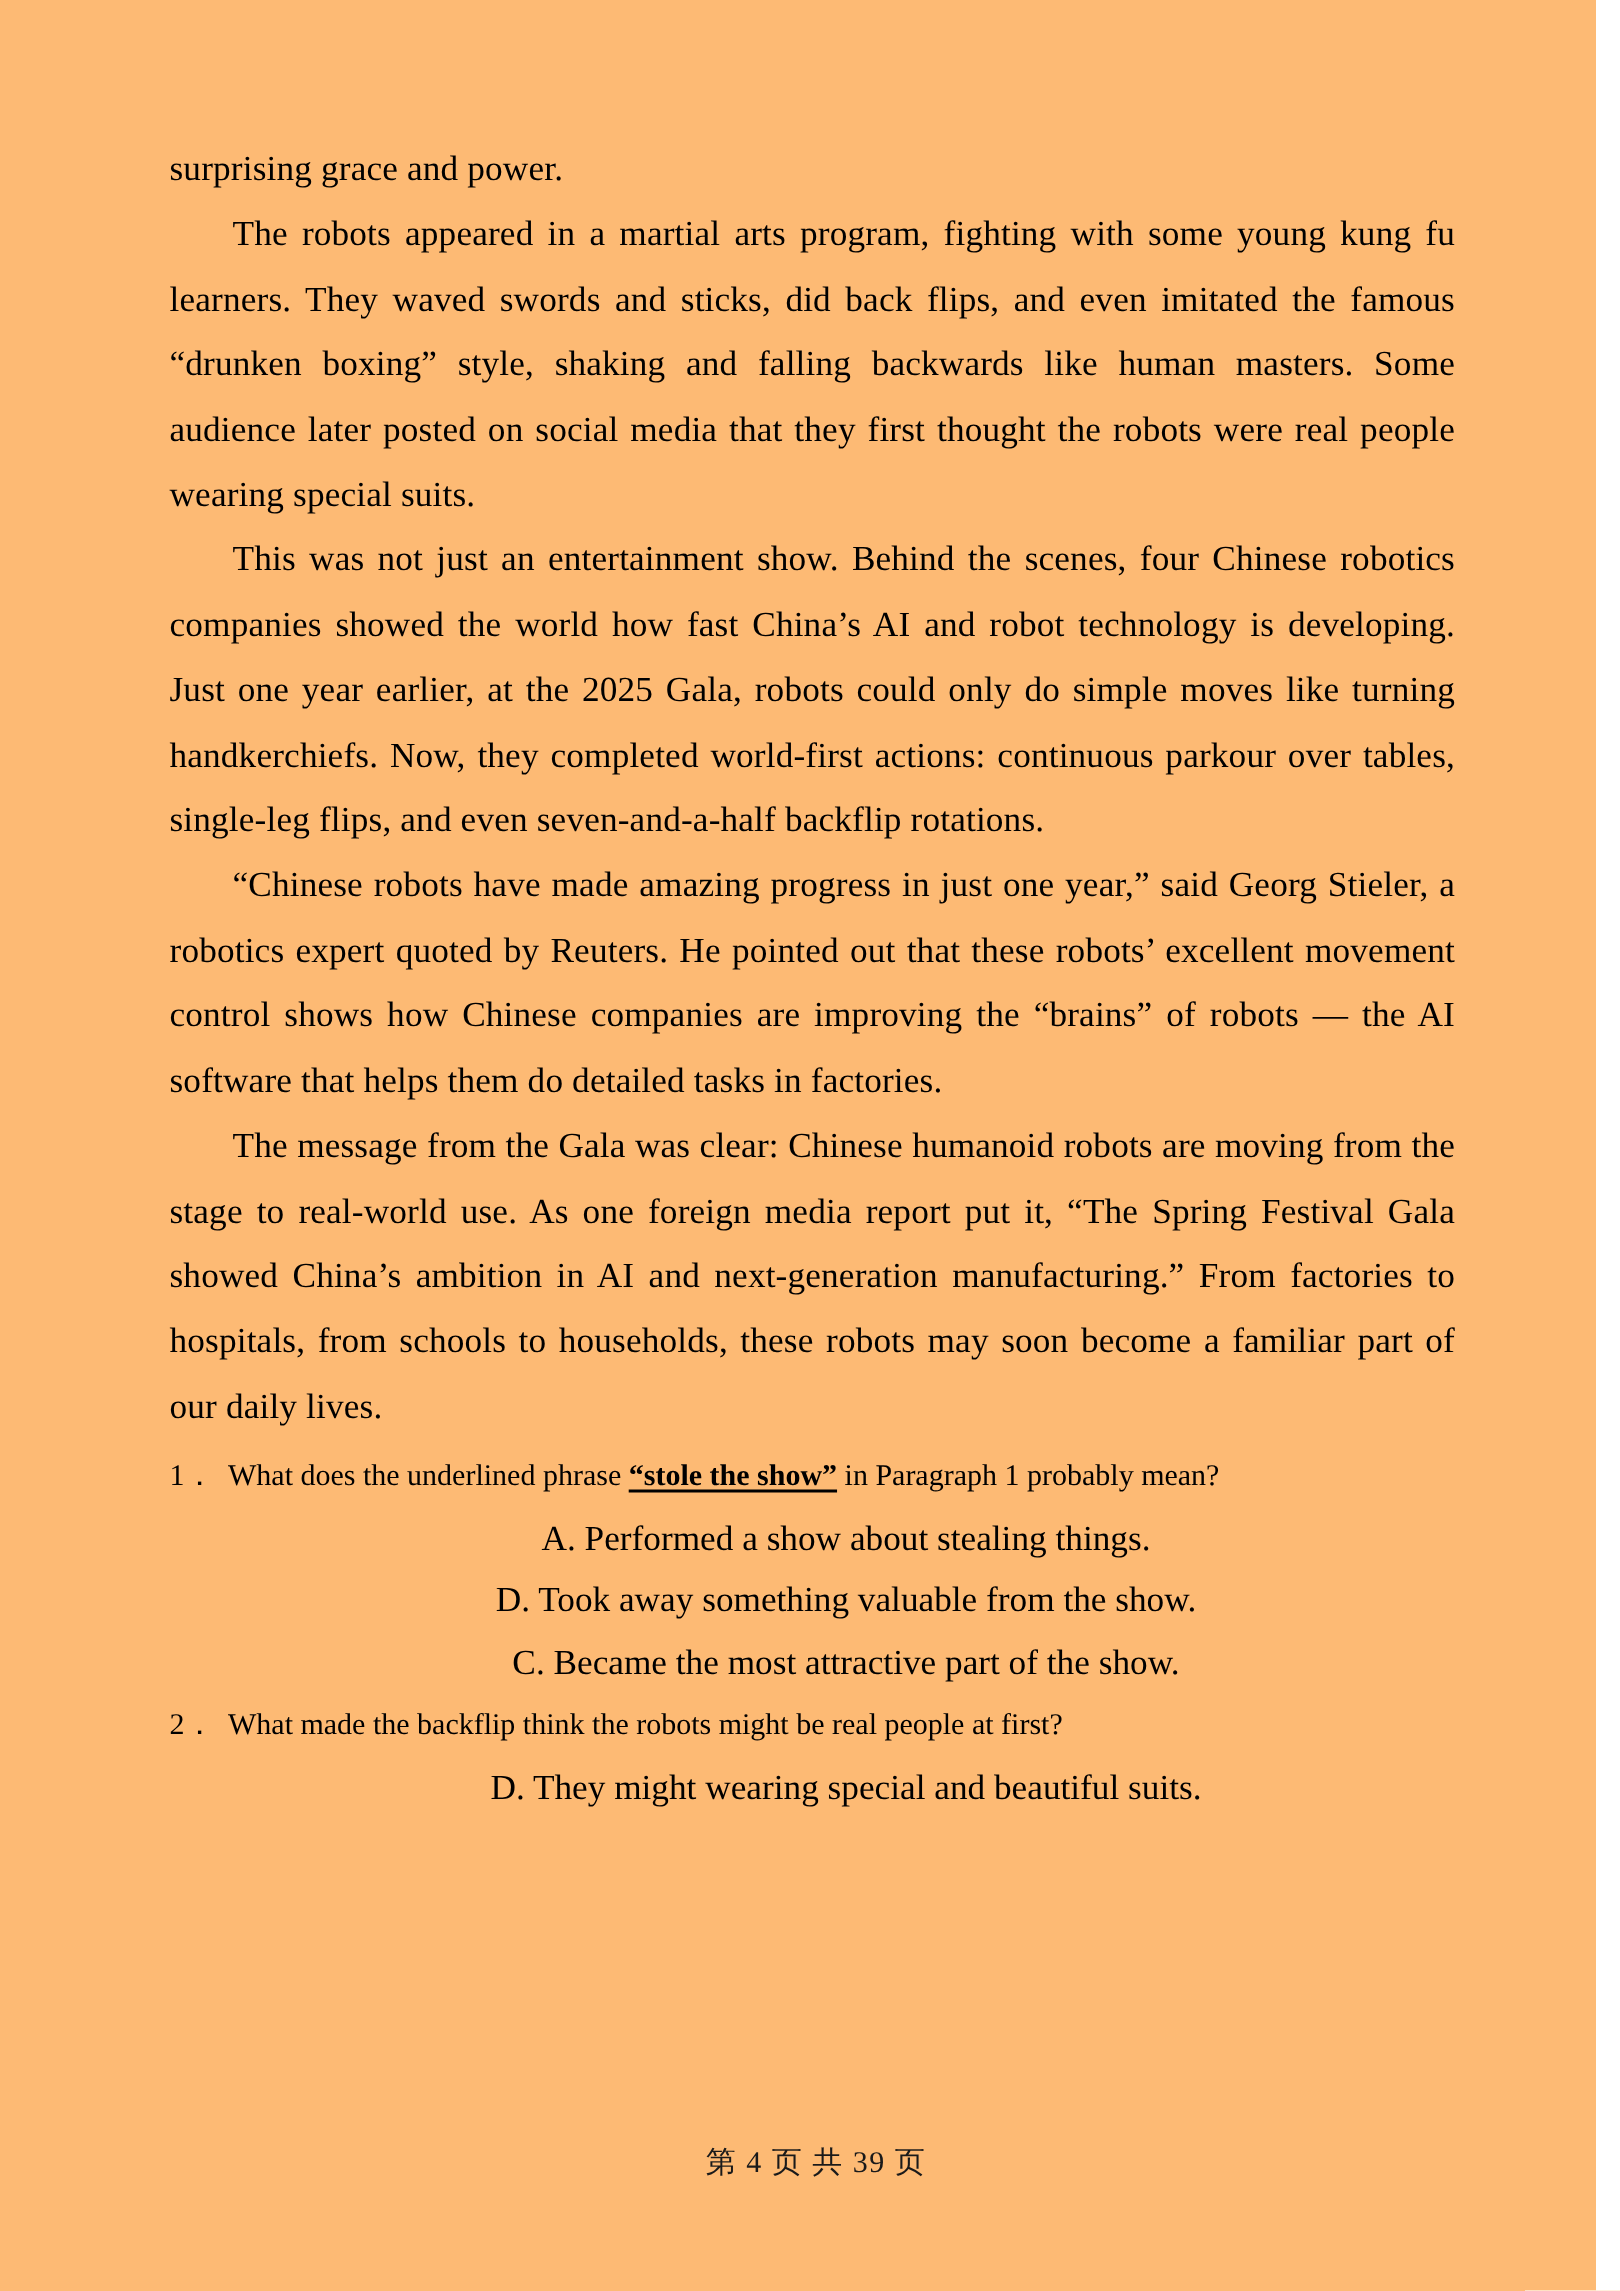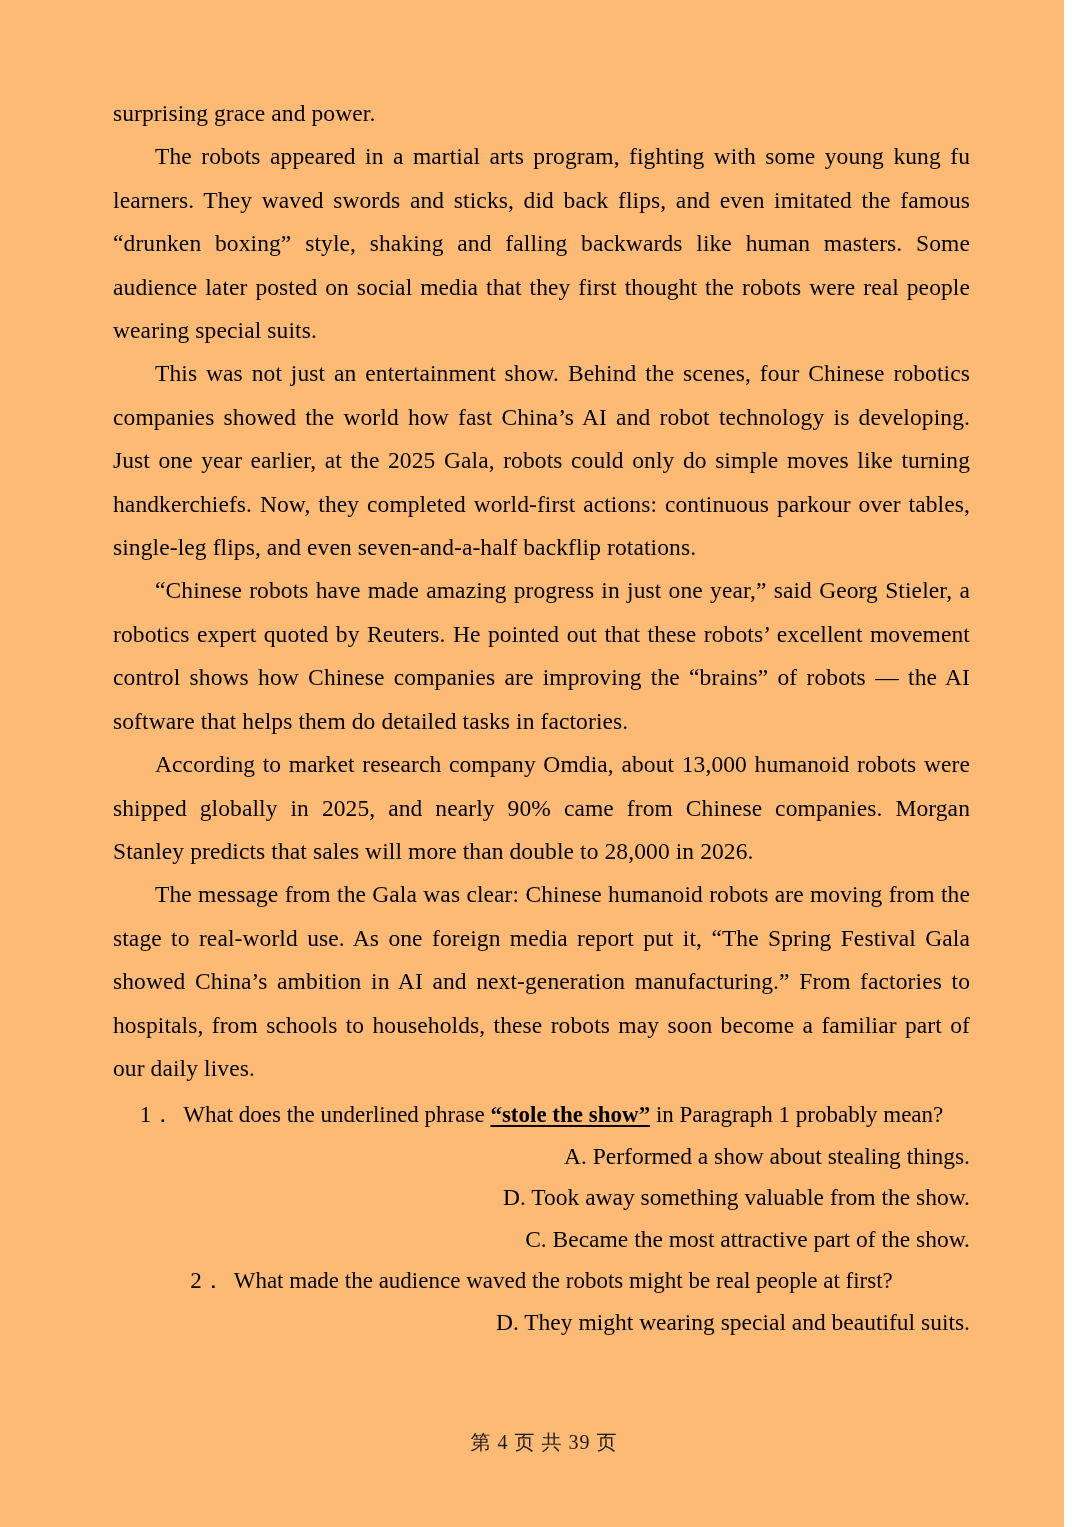--- a/index.html
+++ b/index.html
@@ -37,23 +37,23 @@
   p.para.indent {
     text-indent: 42px;
   }
   .questions {
     margin-top: 4px;
   }
   .q-block {
     margin: 0;
   }
   .q-stem {
-    font-size: 23px;
+    font-size: 20px;
     line-height: 41.5px;
-    text-align: center;
+    text-align: left;
     margin: 0;
     padding-left: 13px;
     text-indent: -13px;
     white-space: normal;
   }
   .q-num {
     letter-spacing: 0px;
   }
   .q-gap {
     display: inline-block;
@@ -63,21 +63,21 @@
     font-weight: bold;
     text-decoration: underline;
     text-underline-offset: 3px;
     text-decoration-thickness: 2px;
   }
   .option {
     font-size: 23.5px;
     line-height: 41.5px;
     margin: 0;
     padding-left: 45px;
-    text-align: right;
+    text-align: center;
   }
   .footer {
     position: absolute;
     left: 4px;
     top: 1428px;
     width: 1080px;
     text-align: center;
     font-size: 20px;
     line-height: 28px;
     font-family: "Liberation Serif", "DejaVu Serif", serif;
@@ -93,35 +93,34 @@
   <div class="content">
 
     <p class="para">surprising grace and power.</p>
 
     <p class="para indent">The robots appeared in a martial arts program, fighting with some young kung fu learners. They waved swords and sticks, did back flips, and even imitated the famous “drunken boxing” style, shaking and falling backwards like human masters. Some audience later posted on social media that they first thought the robots were real people wearing special suits.</p>
 
     <p class="para indent">This was not just an entertainment show. Behind the scenes, four Chinese robotics companies showed the world how fast China’s AI and robot technology is developing. Just one year earlier, at the 2025 Gala, robots could only do simple moves like turning handkerchiefs. Now, they completed world-first actions: continuous parkour over tables, single-leg flips, and even seven-and-a-half backflip rotations.</p>
 
     <p class="para indent">“Chinese robots have made amazing progress in just one year,” said Georg Stieler, a robotics expert quoted by Reuters. He pointed out that these robots’ excellent movement control shows how Chinese companies are improving the “brains” of robots — the AI software that helps them do detailed tasks in factories.</p>
 
-    <p class="para indent">According to market research company Omdia, about 13,000 humanoid robots were shipped globally in 2025, and nearly 90% came from Chinese companies. Morgan Stanley predicts that sales will more than double to 28,000 in 2026.</p>
 
     <p class="para indent">The message from the Gala was clear: Chinese humanoid robots are moving from the stage to real-world use. As one foreign media report put it, “The Spring Festival Gala showed China’s ambition in AI and next-generation manufacturing.” From factories to hospitals, from schools to households, these robots may soon become a familiar part of our daily lives.</p>
 
     <div class="questions">
 
       <div class="q-block">
         <p class="q-stem"><span class="q-num">1．</span><span class="q-gap"></span><span>What does the underlined phrase </span><span class="underlined-phrase">“stole the show”</span><span> in Paragraph 1 probably mean?</span></p>
         <p class="option">A. Performed a show about stealing things.</p>
         <p class="option">D. Took away something valuable from the show.</p>
         <p class="option">C. Became the most attractive part of the show.</p>
       </div>
 
       <div class="q-block">
-        <p class="q-stem"><span class="q-num">2．</span><span class="q-gap"></span><span>What made the audience waved the robots might be real people at first?</span></p>
+        <p class="q-stem"><span class="q-num">2．</span><span class="q-gap"></span><span>What made the backflip think the robots might be real people at first?</span></p>
         <p class="option">D. They might wearing special and beautiful suits.</p>
       </div>
 
     </div>
   </div>
 
   <div class="footer">第 4 页  共 39 页</div>
 
 </div>
 

